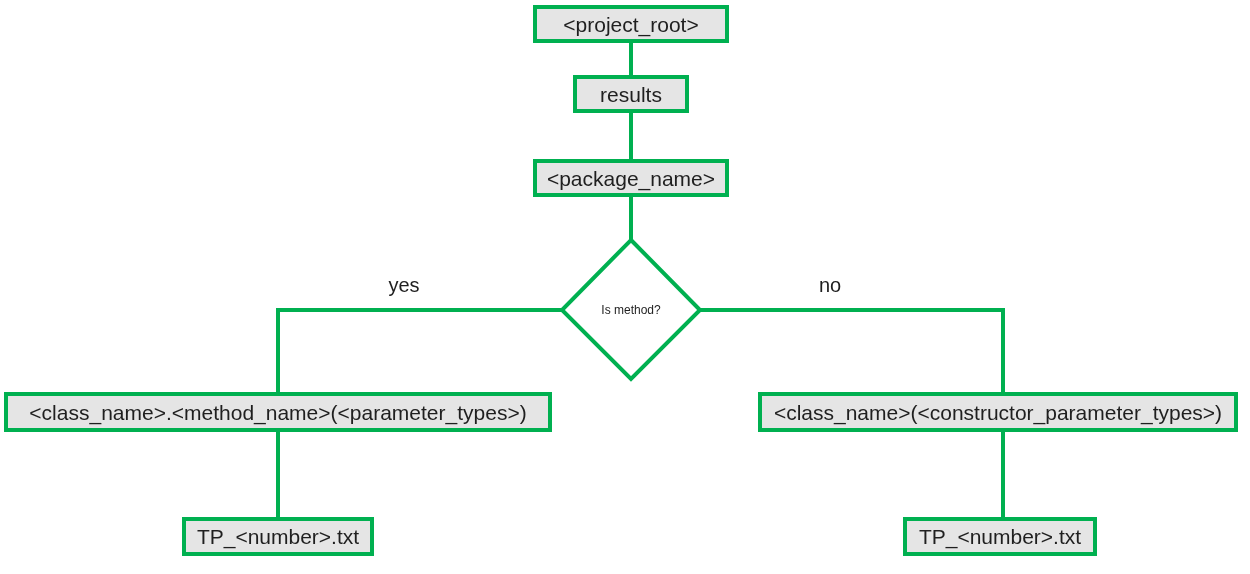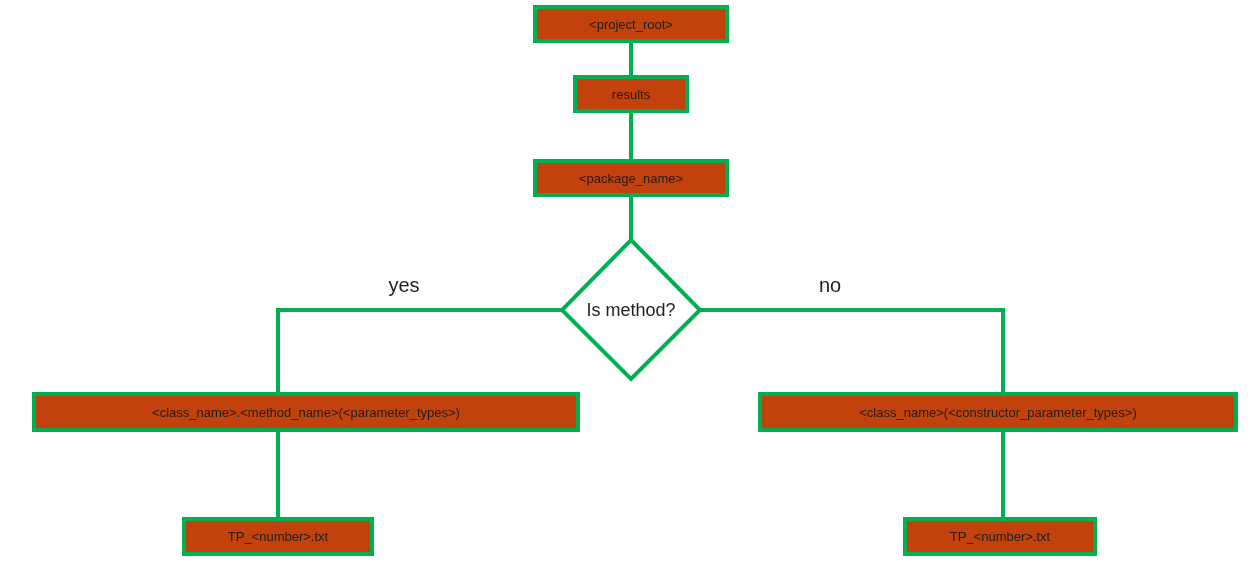--- a/index.html
+++ b/index.html
@@ -20,35 +20,35 @@
     position: absolute;
     left: 0;
     top: 0;
     width: 1250px;
     height: 574px;
   }
   .node {
     position: absolute;
     box-sizing: border-box;
     border: 4px solid #00B050;
-    background: #c2410c;
+    background: #e5e5e5;
     display: flex;
     align-items: center;
     justify-content: center;
-    font-size: 13px;
+    font-size: 21px;
     line-height: 1;
     white-space: nowrap;
     letter-spacing: 0px;
   }
   .diamond-label {
     position: absolute;
     display: flex;
     align-items: center;
     justify-content: center;
-    font-size: 18px;
+    font-size: 12px;
     white-space: nowrap;
   }
   .edge-label {
     position: absolute;
     font-size: 20px;
     text-align: center;
     white-space: nowrap;
   }
 </style>
 </head>
@@ -72,21 +72,21 @@
   </svg>
 
   <div class="node" style="left:533px; top:5px; width:196px; height:38px;">&lt;project_root&gt;</div>
 
   <div class="node" style="left:533px; top:159px; width:196px; height:38px;">&lt;package_name&gt;</div>
 
   <div class="node" style="left:573px; top:75px; width:116px; height:38px;">results</div>
 
   <div class="diamond-label" style="left:566px; top:296px; width:130px; height:28px;">Is method?</div>
 
-  <div class="node" style="left:4px; top:392px; width:548px; height:40px;margin-left:28px;">&lt;class_name&gt;.&lt;method_name&gt;(&lt;parameter_types&gt;)</div>
+  <div class="node" style="left:4px; top:392px; width:548px; height:40px;">&lt;class_name&gt;.&lt;method_name&gt;(&lt;parameter_types&gt;)</div>
 
   <div class="node" style="left:758px; top:392px; width:480px; height:40px;">&lt;class_name&gt;(&lt;constructor_parameter_types&gt;)</div>
 
   <div class="node" style="left:182px; top:517px; width:192px; height:39px;">TP_&lt;number&gt;.txt</div>
 
   <div class="node" style="left:903px; top:517px; width:194px; height:39px;">TP_&lt;number&gt;.txt</div>
 
   <div class="edge-label" style="left:374px; top:274px; width:60px;">yes</div>
 
   <div class="edge-label" style="left:800px; top:274px; width:60px;text-align:center;">no</div>

